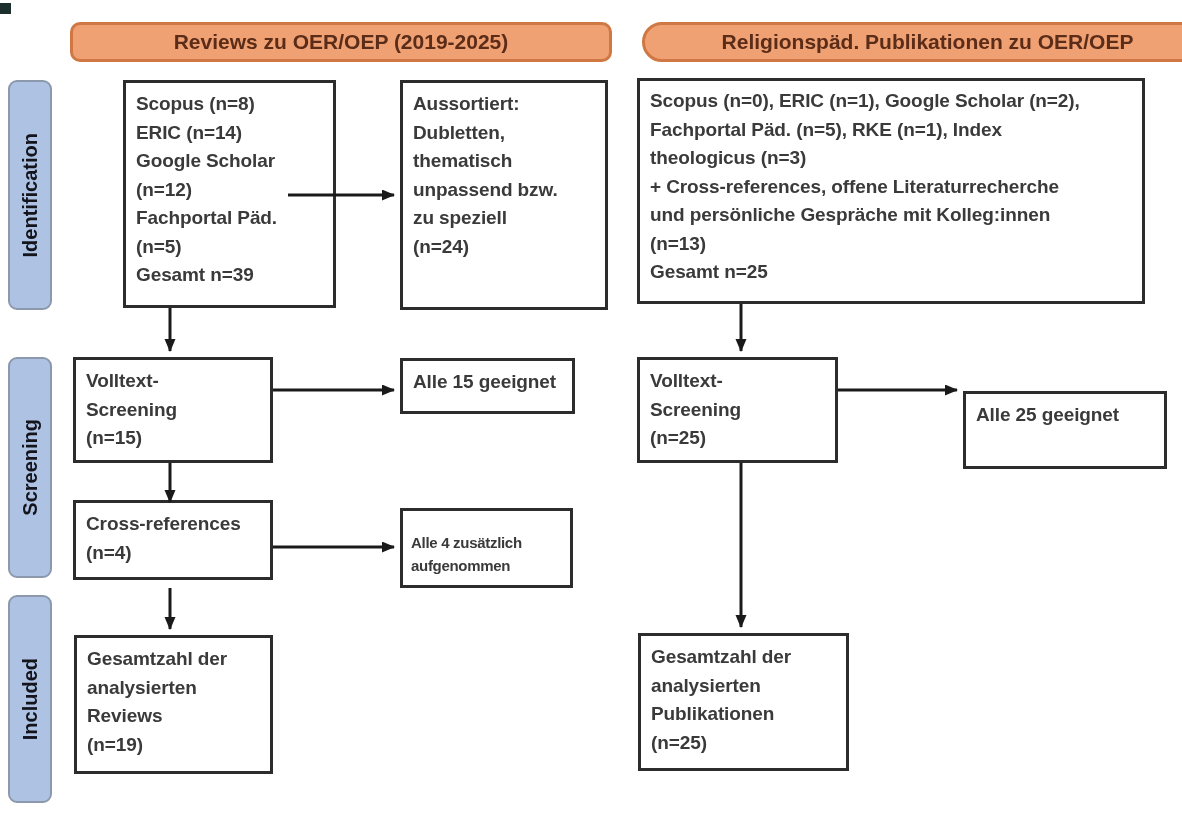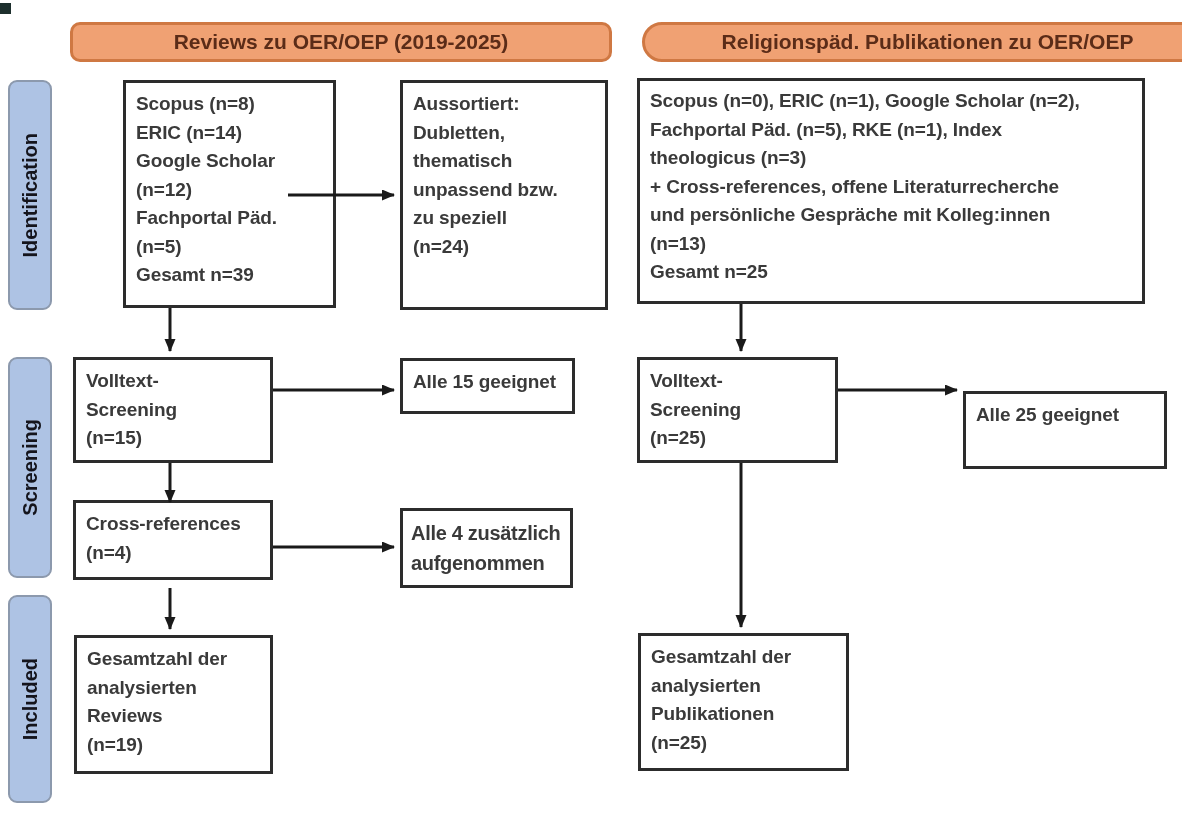--- a/index.html
+++ b/index.html
@@ -57,21 +57,21 @@
     padding:7px 10px;
     white-space:pre-line;
     box-sizing:border-box;
   }
   #box-src-left       { left:75px;  top:80px;  width:213px; height:228px;margin-left:48px; }
   #box-excluded       { left:400px; top:80px;  width:208px; height:230px; }
   #box-volltext-left  { left:73px;  top:357px; width:200px; height:106px; }
   #box-alle15         { left:400px; top:358px; width:175px; height:56px;  }
   #box-crossref       { left:73px;  top:500px; width:200px; height:80px;  }
   #box-alle4          { left:400px; top:508px; width:173px; height:80px;
-                        font-size:20px; letter-spacing:-0.3px; padding:7px 8px; }
+                        font-size:15px; letter-spacing:-0.3px; padding:21px 8px; }
   #box-included-left  { left:74px;  top:635px; width:199px; height:139px; }
   #box-src-right      { left:637px; top:78px;  width:508px; height:226px; padding:6px 10px; }
   #box-volltext-right { left:637px; top:357px; width:201px; height:106px; }
   #box-alle25         { left:963px; top:355px; width:204px; height:78px;margin-top:36px;  }
   #box-included-right { left:638px; top:633px; width:211px; height:138px; }
 
   
   #arrows {
     position:absolute; left:0; top:0;
     pointer-events:none;

